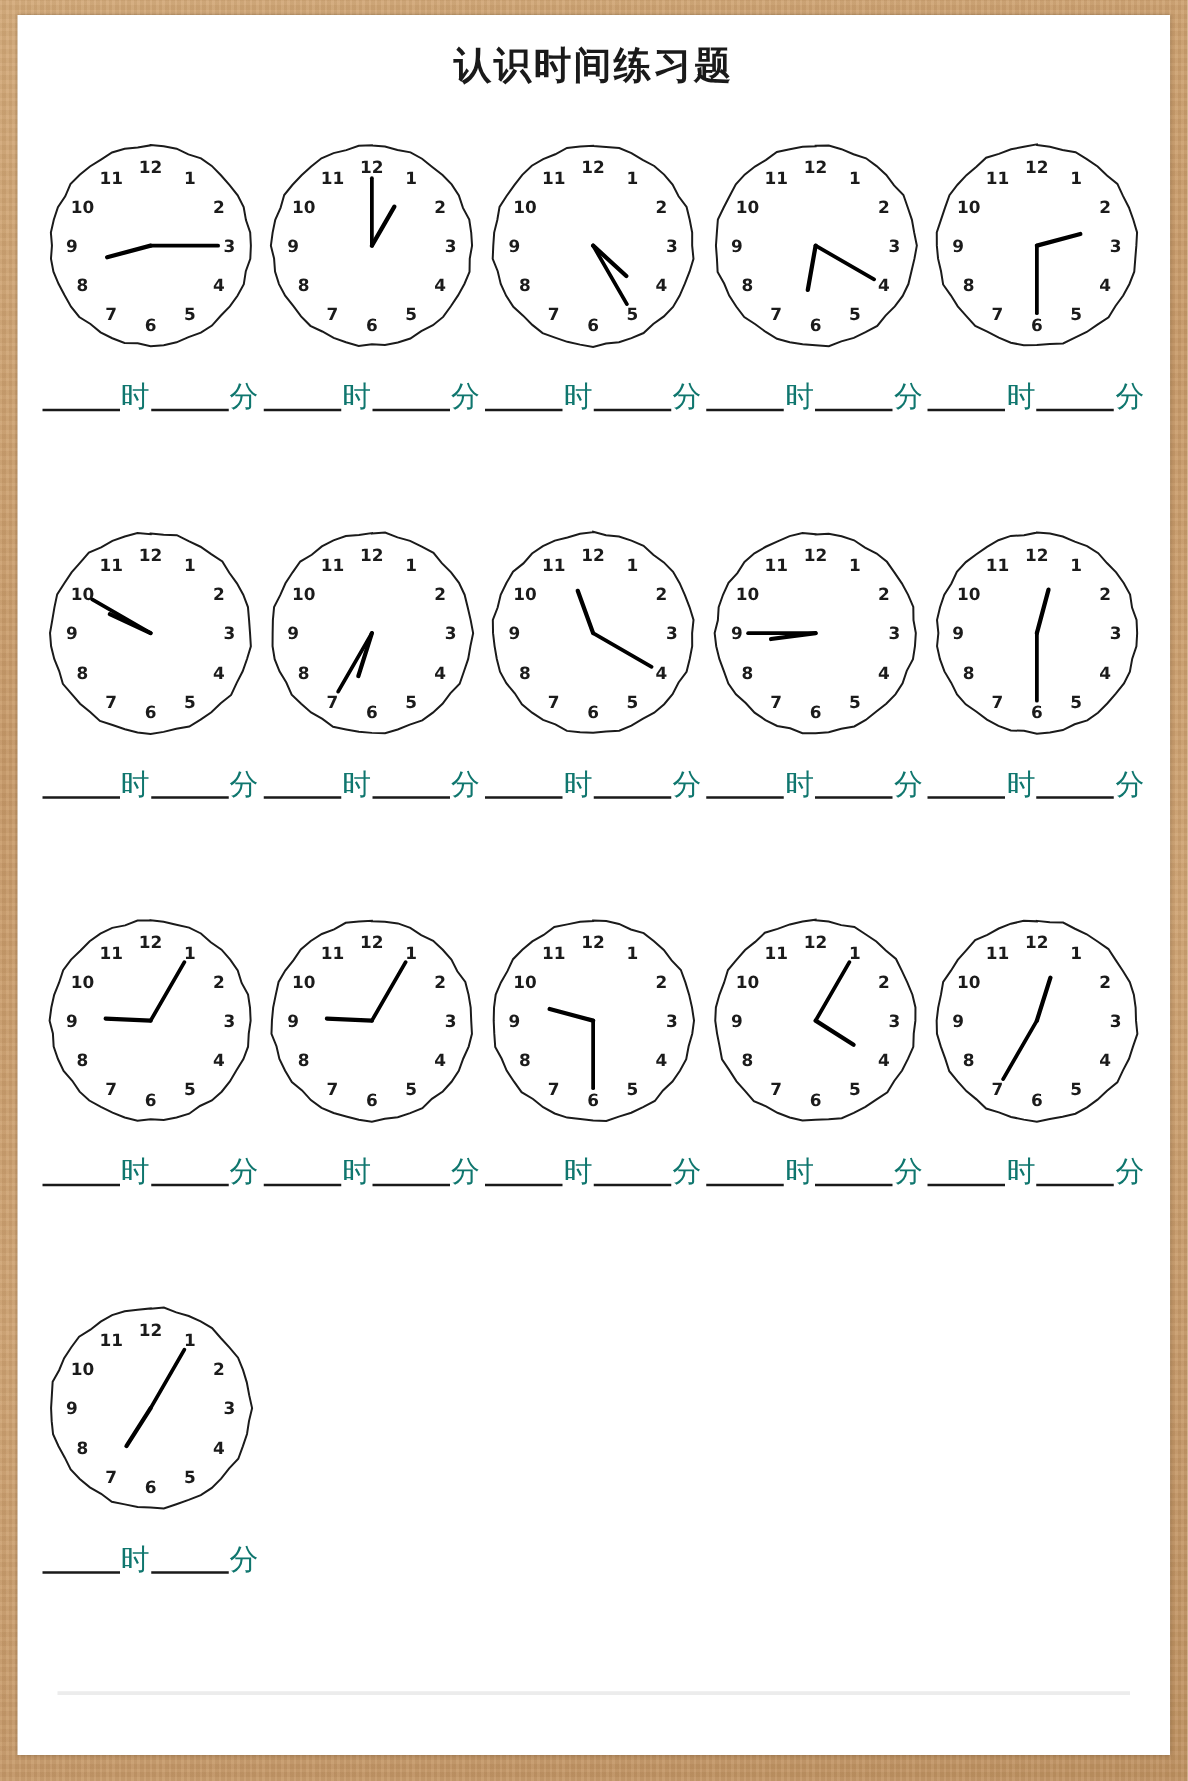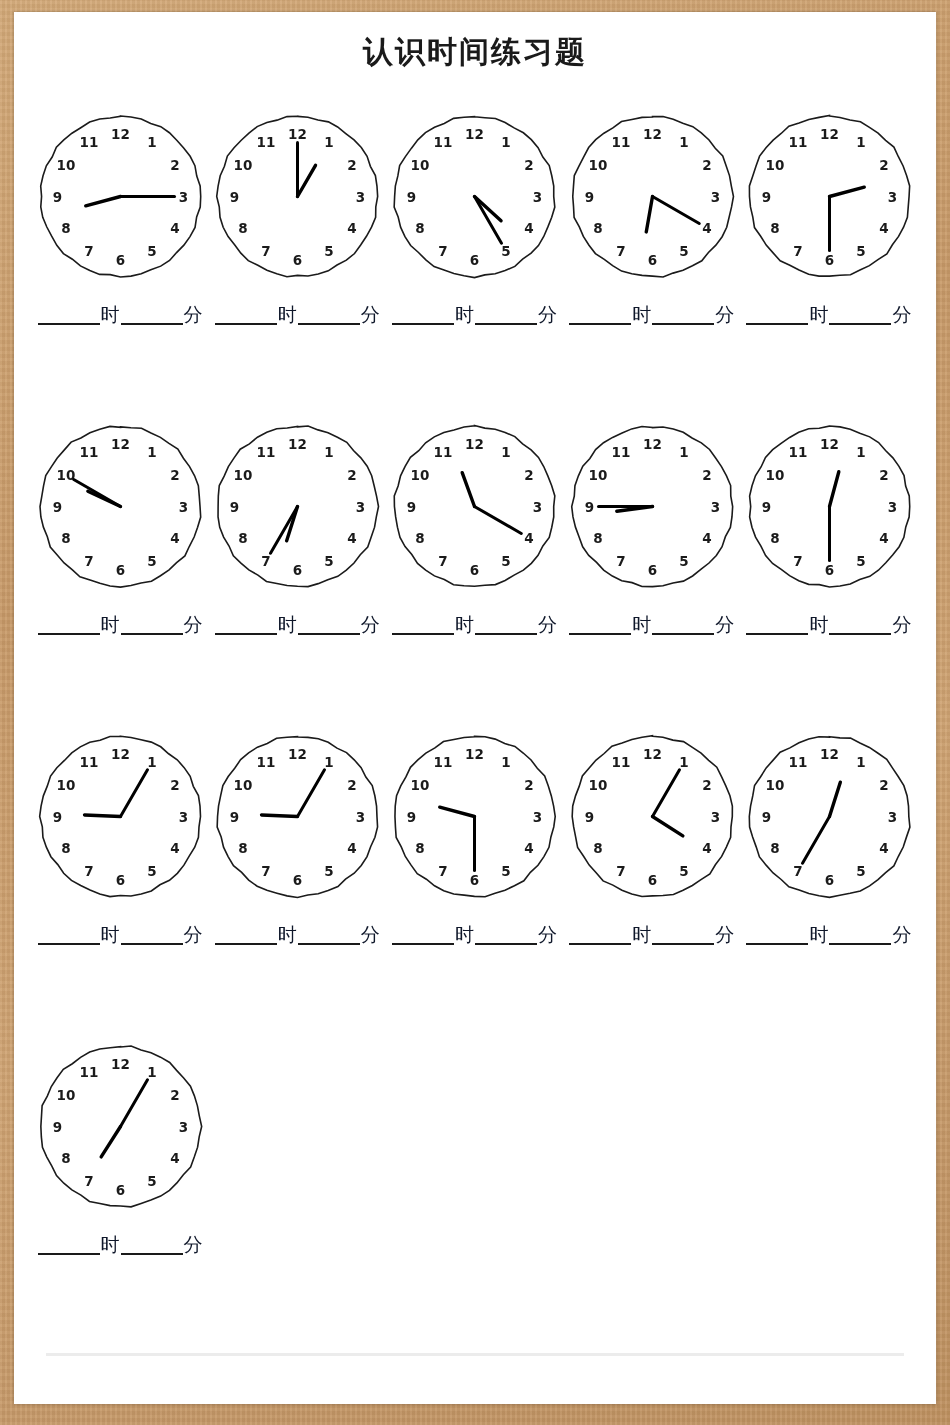--- a/index.html
+++ b/index.html
@@ -59,22 +59,22 @@
     height: 175px;
     position: relative;
   }
   .clock-face-wrap svg {
     display: block;
     width: 175px;
     height: 175px;
   }
   .answer-line {
     margin-top: 18px;
-    font-size: 19px;
-    color: #0f172a;
+    font-size: 23px;
+    color: #0f766e;
     font-family: "DejaVu Sans", "Liberation Sans", sans-serif;
     white-space: nowrap;
     letter-spacing: 0px;
   }
   .answer-line .blank {
     display: inline-block;
     width: 62px;
     border-bottom: 2px solid #1a1a1a;
     height: 1em;
     vertical-align: -0.18em;

